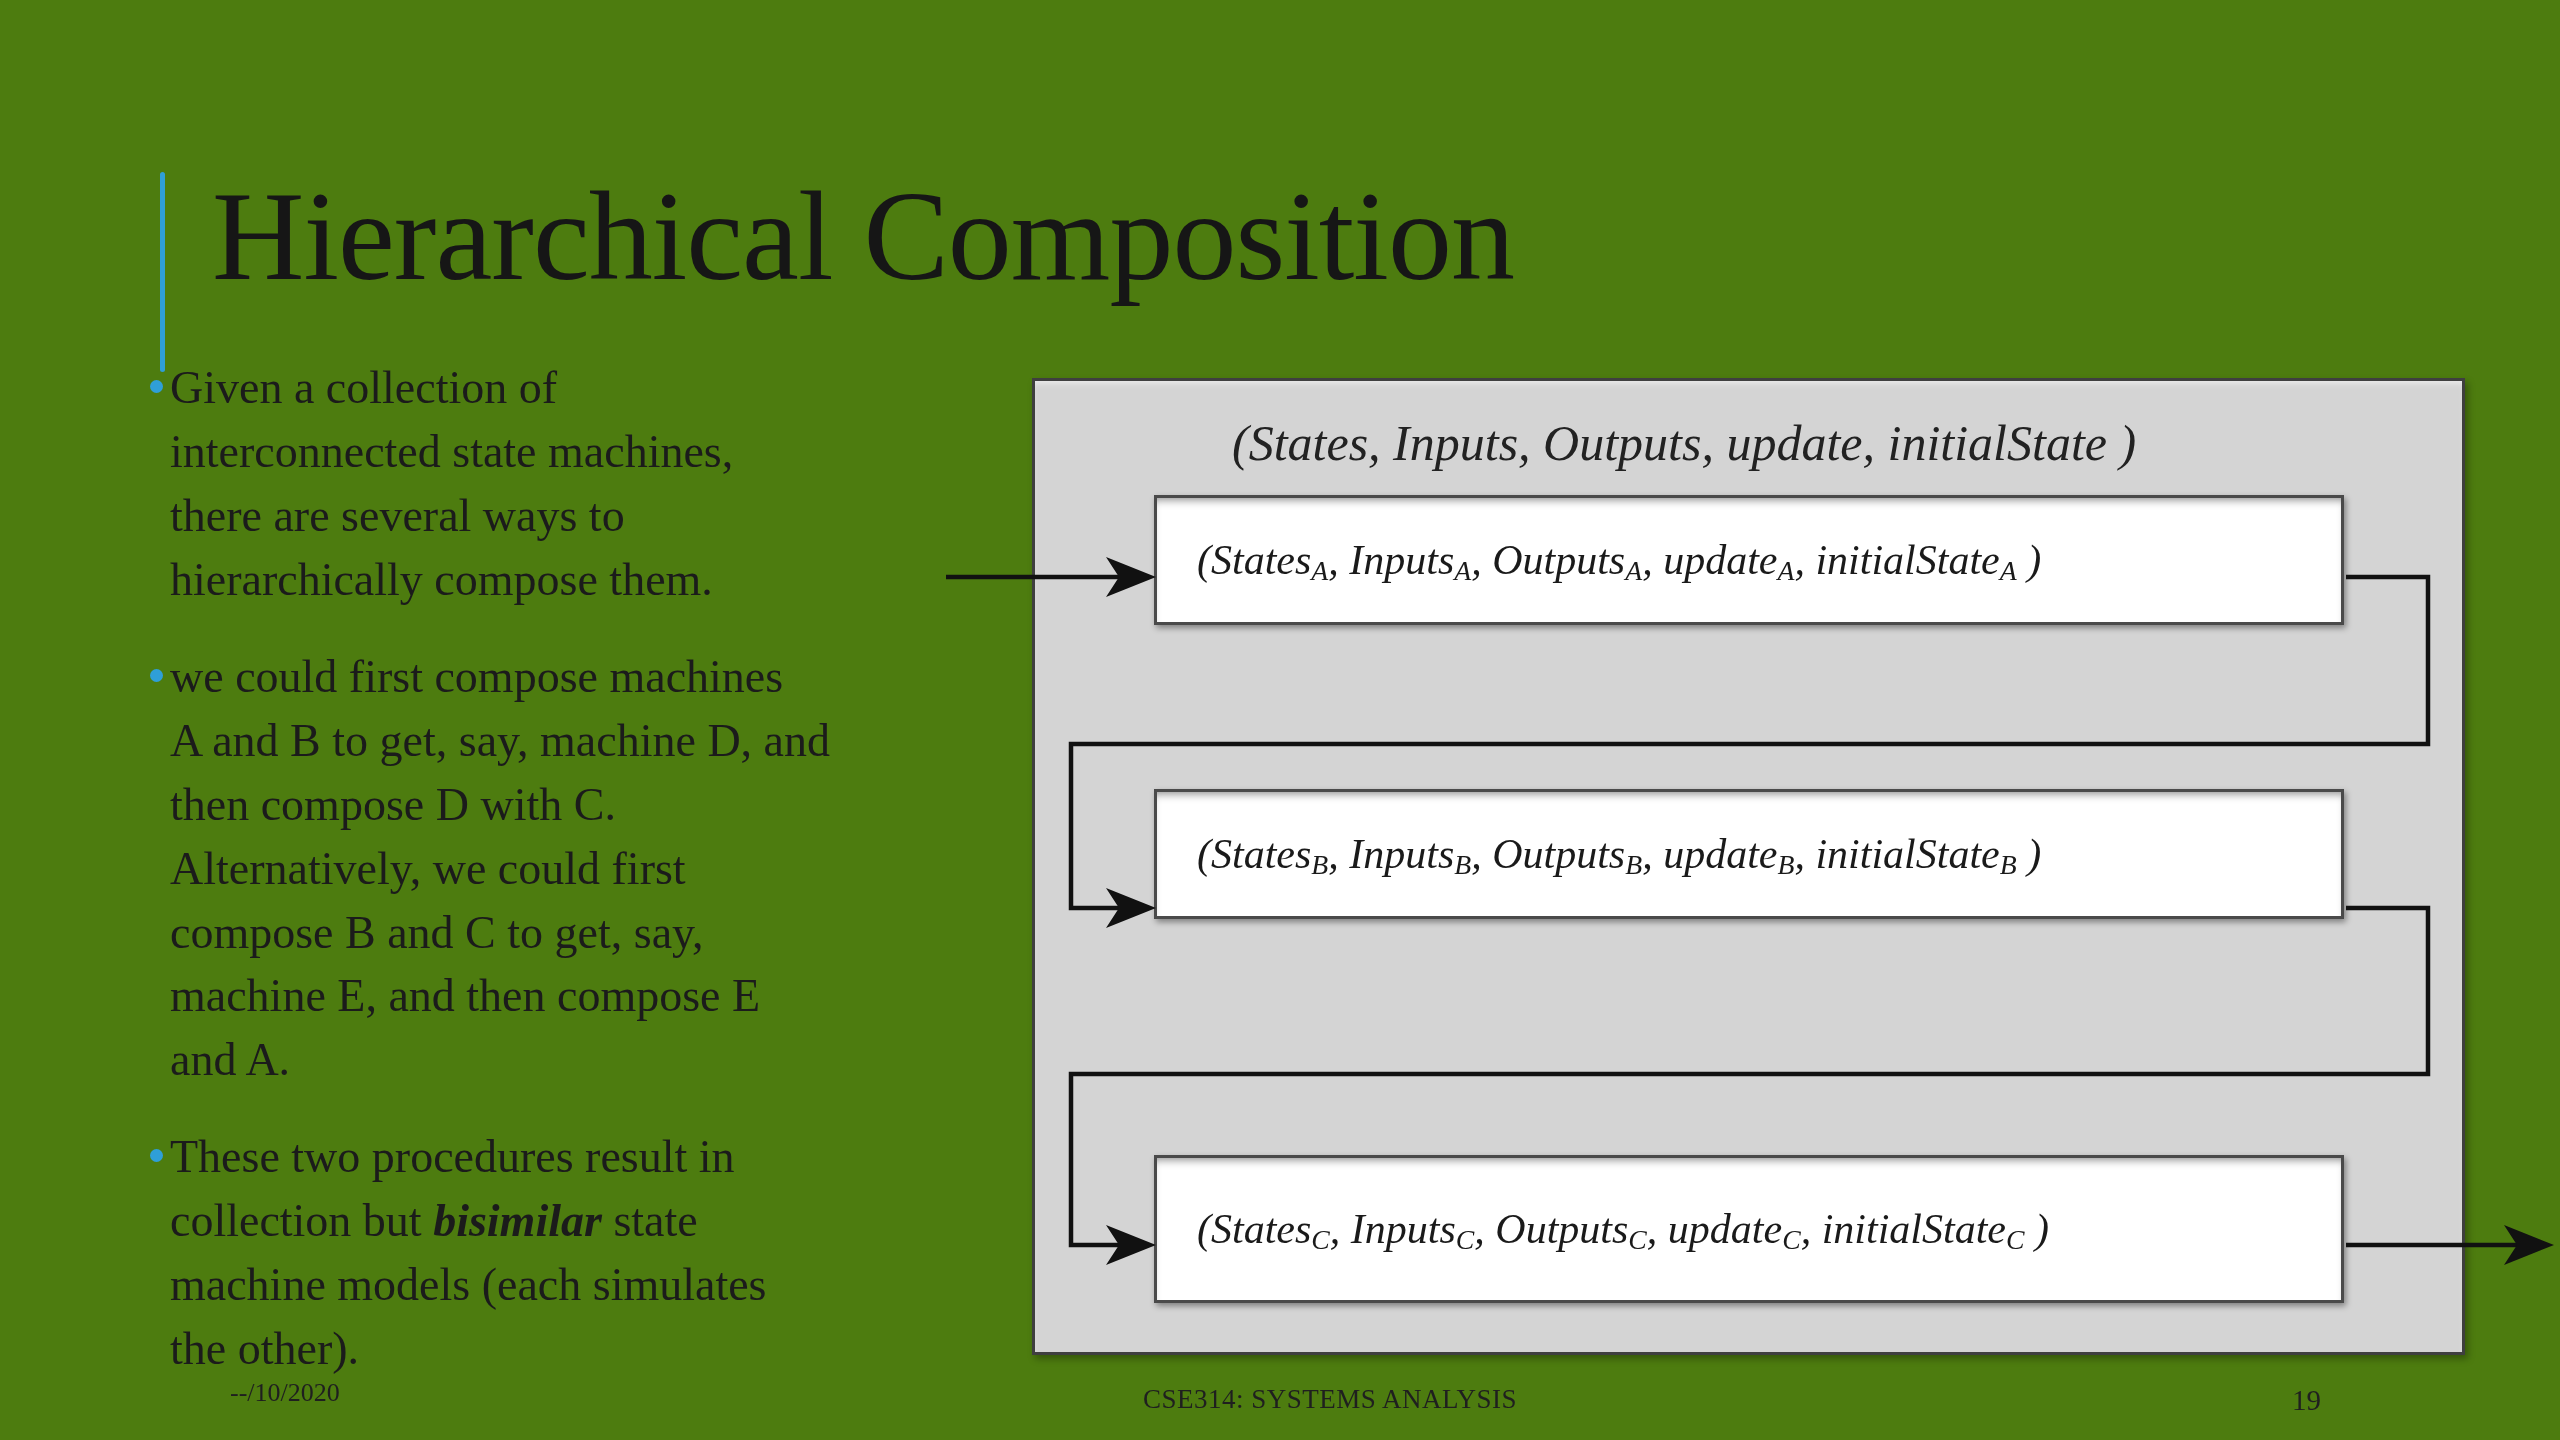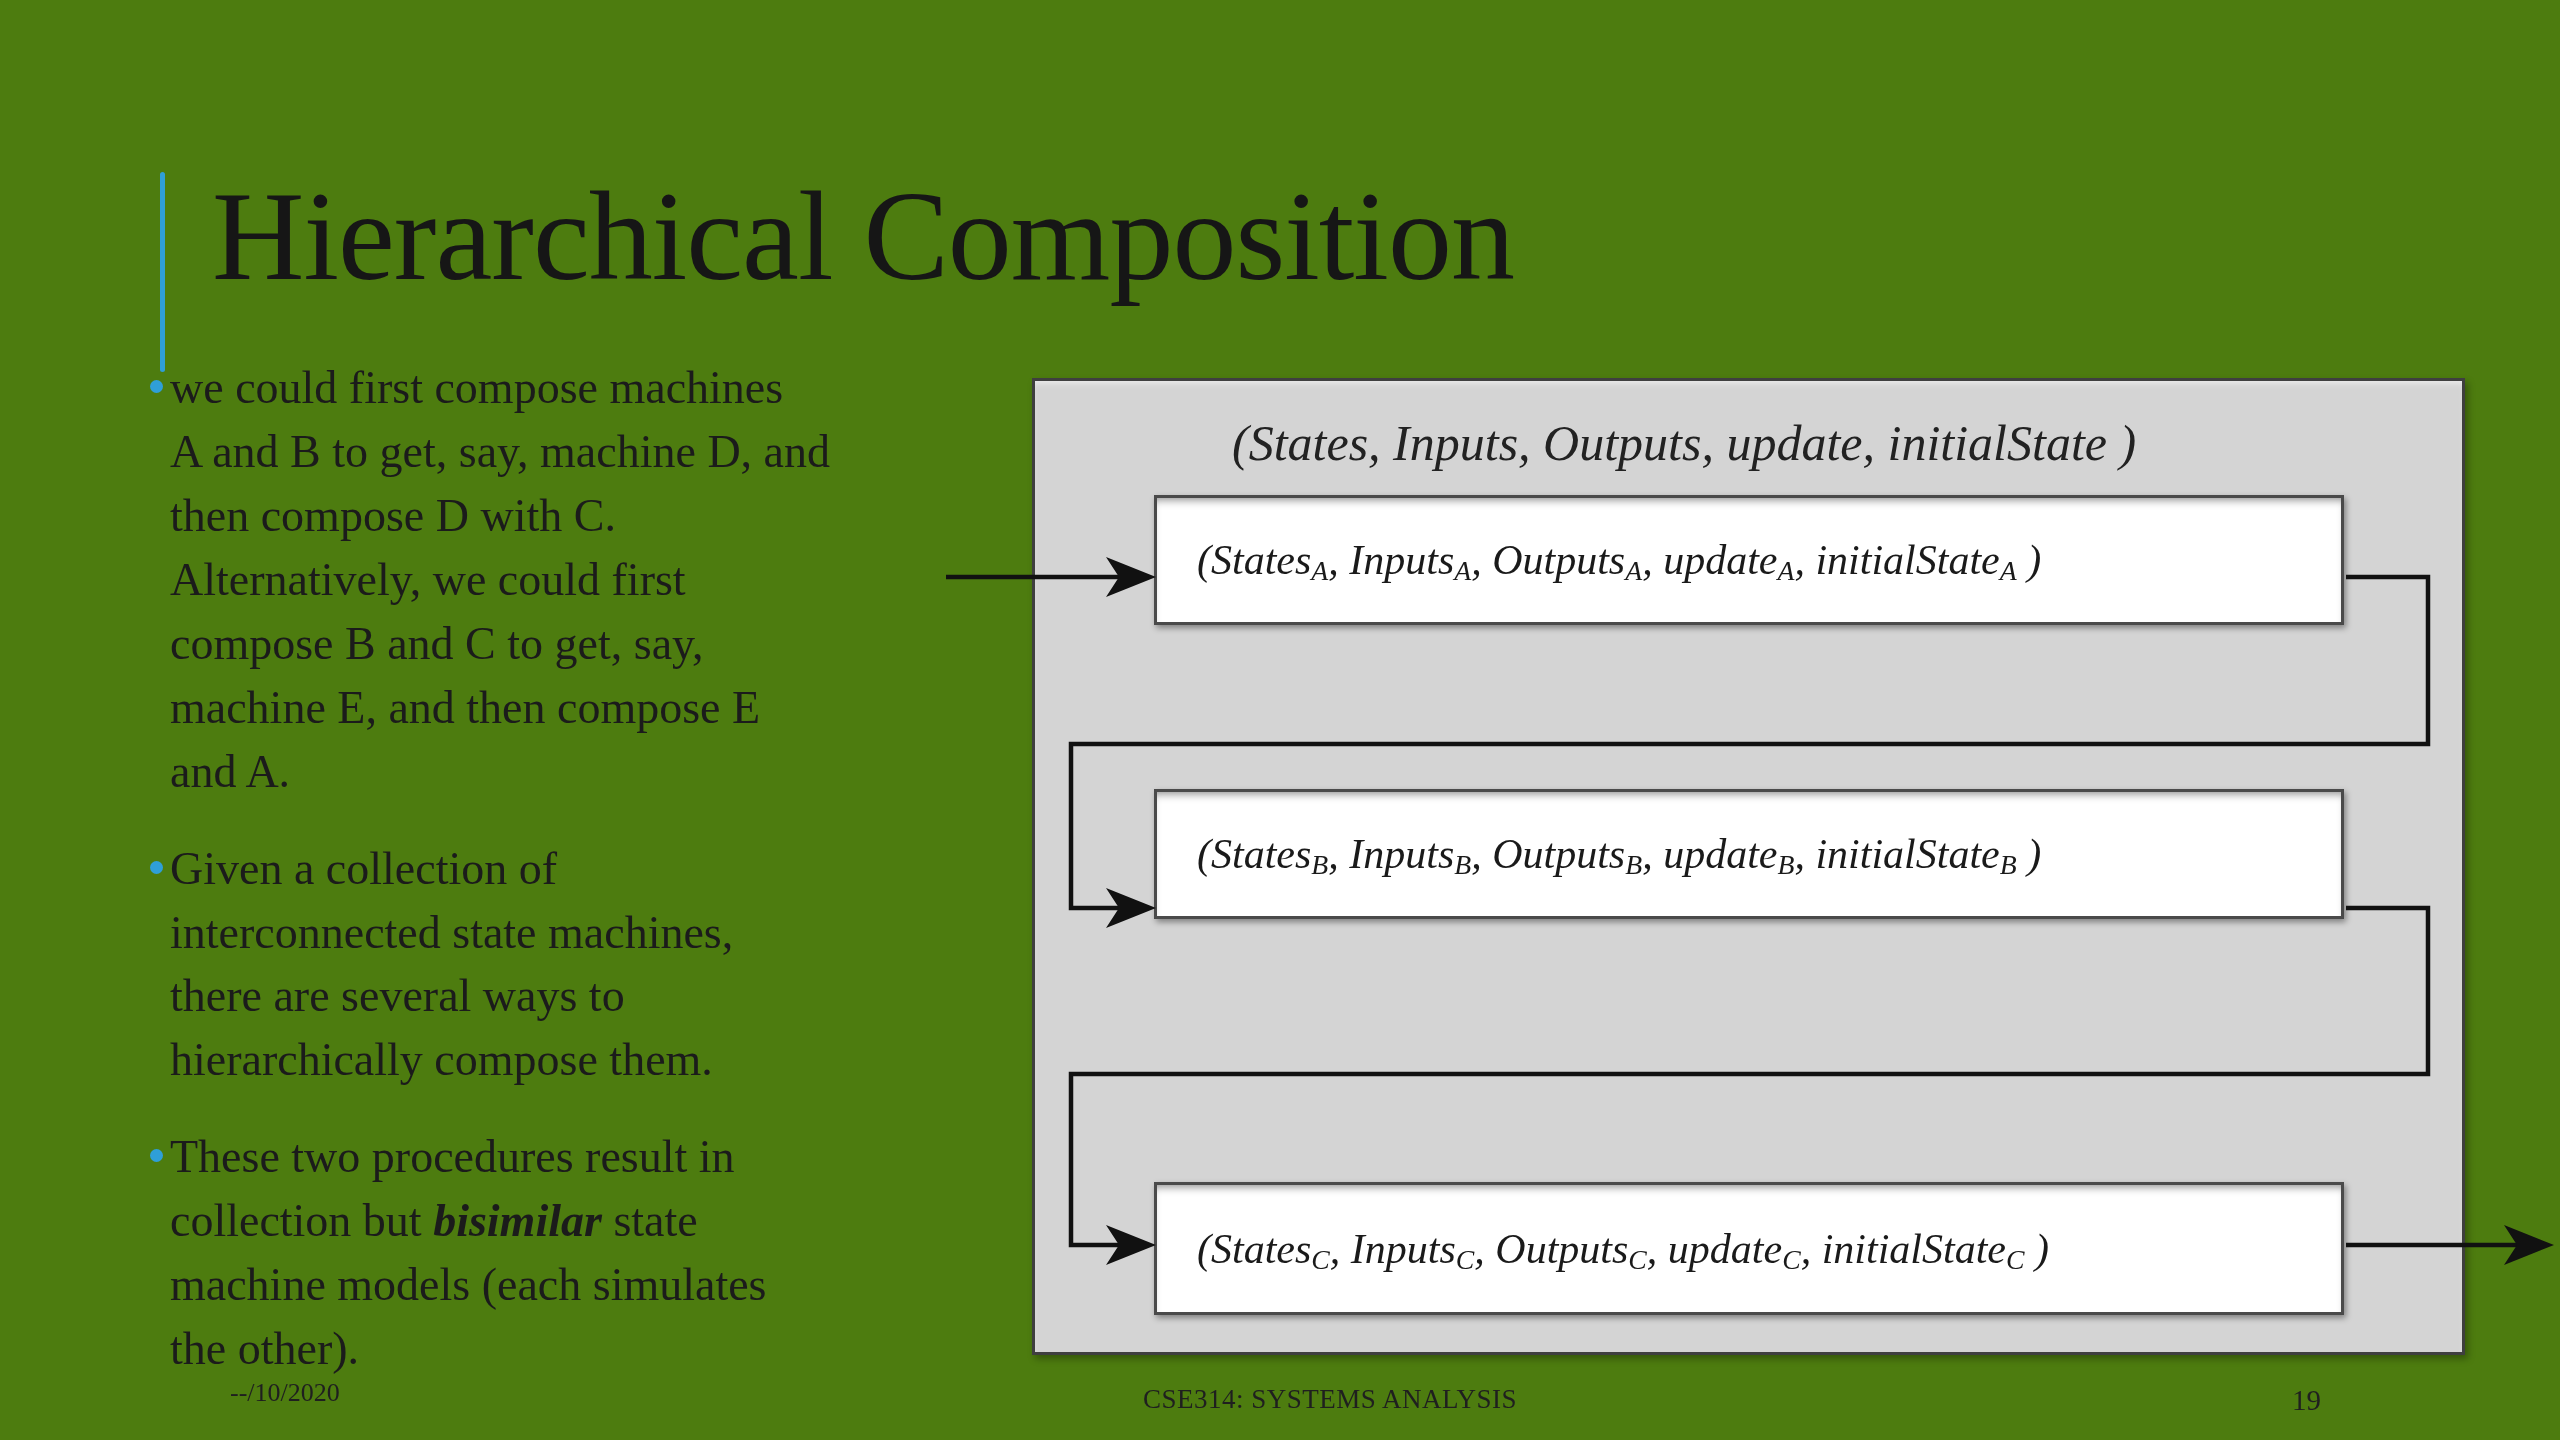--- a/index.html
+++ b/index.html
@@ -49,21 +49,21 @@
   }
   .machine-box{
     position:absolute;left:1154px;width:1190px;
     background:#ffffff;border:3px solid #4a4a4a;box-sizing:border-box;
     box-shadow:2px 3px 6px rgba(0,0,0,.40), inset 0 7px 8px -5px rgba(0,0,0,.45);
     display:flex;align-items:center;
     padding-left:40px;
   }
   .machine-a{top:495px;height:130px;}
   .machine-b{top:789px;height:130px;}
-  .machine-c{top:1155px;height:133px;margin-top:27px;}
+  .machine-c{top:1155px;height:148px;}
   .tuple{
     font-size:42px;font-style:italic;color:#1a1a1a;white-space:nowrap;
   }
   .tuple .sub,.outer-tuple .sub{
     font-size:0.66em;position:relative;top:0.22em;font-style:italic;
   }
   
   .connectors{
     position:absolute;left:0;top:0;width:2560px;height:1440px;
     pointer-events:none;
@@ -88,34 +88,34 @@
 <body>
 
 <div class="slide">
 
   <div class="accent-line"></div>
   <h1 class="title">Hierarchical Composition</h1>
 
   <div class="bullets">
       <div class="bullet">
         <span class="dot"></span>
+        <div class="bullet-text">Given a collection of
+interconnected state machines,
+there are several ways to
+hierarchically compose them.</div>
+      </div>
+      <div class="bullet">
+        <span class="dot"></span>
         <div class="bullet-text">we could first compose machines
 A and B to get, say, machine D, and
 then compose D with C.
 Alternatively, we could first
 compose B and C to get, say,
 machine E, and then compose E
 and A.</div>
-      </div>
-      <div class="bullet">
-        <span class="dot"></span>
-        <div class="bullet-text">Given a collection of
-interconnected state machines,
-there are several ways to
-hierarchically compose them.</div>
       </div>
       <div class="bullet">
         <span class="dot"></span>
         <div class="bullet-text"><span>These two procedures result in
 collection but </span><span class="emph">bisimilar</span><span> state
 machine models (each simulates
 the other).</span></div>
       </div>
     </div>
 

